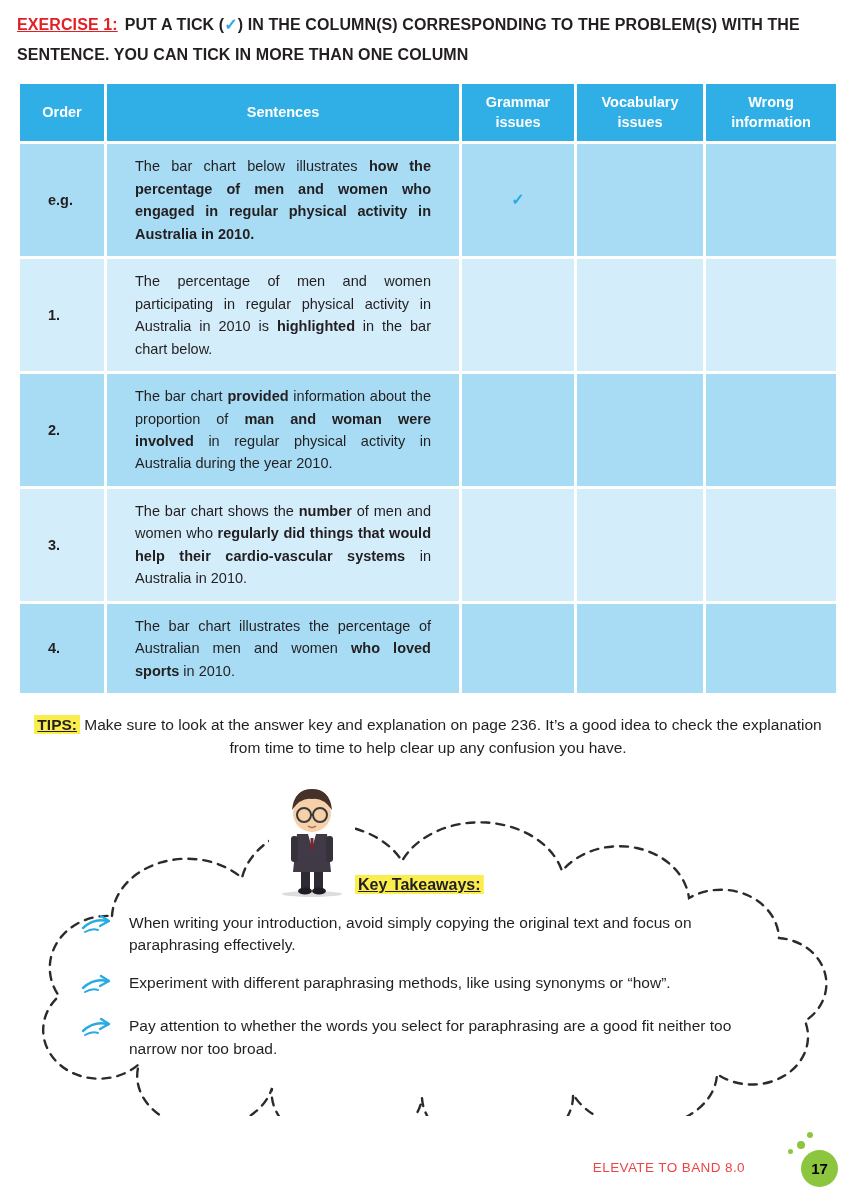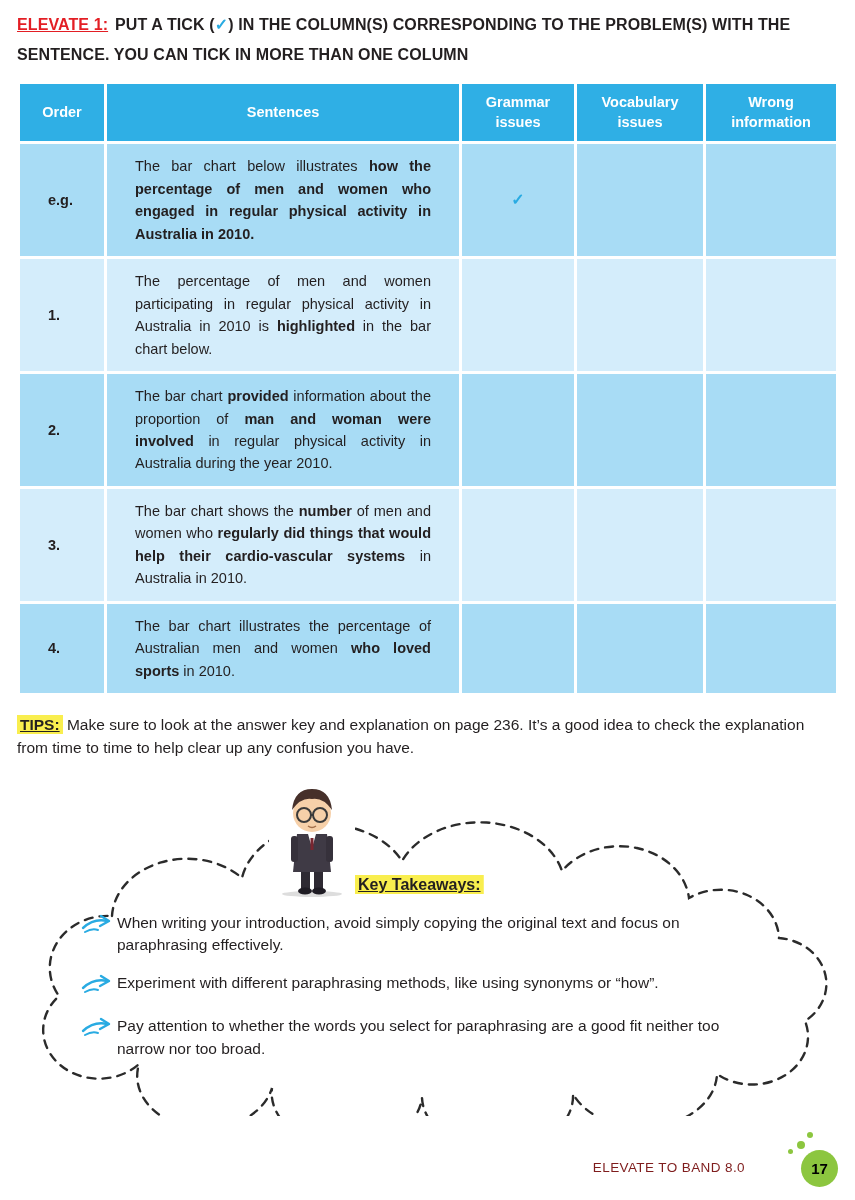--- a/index.html
+++ b/index.html
@@ -66,21 +66,21 @@
     font-weight: 700;
     font-size: 16px;
   }
 
   
   .tips {
     margin-top: 17px;
     font-size: 15.5px;
     line-height: 1.5;
     width: 822px;
-    text-align: left;
+    text-align: center;
   }
   .hl {
     background: var(--highlight-yellow, #F9EE4E);
     font-weight: 700;
     text-decoration: underline;
     padding: 1px 3px;
   }
 
   
   .cloud-section { position: relative; margin-top: 26px; height: 345px; width: 821px; }
@@ -91,50 +91,50 @@
   .cloud-svg { position: absolute; left: 0; top: 30px; z-index: 1; }
   .cloud-overlay { position: absolute; left: 0; top: 30px; width: 821px; height: 300px; z-index: 2; }
   .takeaways-heading {
     position: absolute; top: 60px; left: 49%;
     transform: translateX(-50%);
     font-size: 16px;
   }
   .takeaway-list { position: absolute; top: 96px; left: 64px; width: 690px; }
   .takeaway-item {
     display: flex; align-items: flex-start;
-    gap: 4px; margin-bottom: 15px;
+    gap: 16px; margin-bottom: 15px;
     font-size: 15.5px; line-height: 1.45;
   }
   .arrow { color: var(--accent-cyan, #29ABE2); flex: 0 0 32px; padding-top: 2px; }
   .takeaway-text { max-width: 640px; }
 
   
   .brand {
     position: absolute; right: 110px; top: 1160px;
-    font-size: 13.5px; letter-spacing: .4px; color: #7f1d1d;
+    font-size: 13.5px; letter-spacing: .4px; color: #ef4444;
   }
   .page-badge {
     position: absolute; right: 17px; top: 1150px;
     width: 37px; height: 37px; border-radius: 50%;
     background: var(--green, #8CC63F);
     color: #000000; font-weight: 700; font-size: 15px;
     display: flex; align-items: center; justify-content: center;
   }
   .dot { position: absolute; border-radius: 50%; background: var(--green, #8CC63F); }
   .dot-a { left: 797px; top: 1141px; width: 8px; height: 8px; }
   .dot-b { left: 807px; top: 1132px; width: 6px; height: 6px; }
   .dot-c { left: 788px; top: 1149px; width: 5px; height: 5px; }
 </style>
 </head>
 <body>
 
 <div class="page">
 
   <div class="title">
-    <span class="exercise-label">ELEVATE 1:</span><span>PUT A TICK (</span><span class="tick-inline">✓</span><span>) IN THE COLUMN(S) CORRESPONDING TO THE PROBLEM(S) WITH THE SENTENCE. YOU CAN TICK IN MORE THAN ONE COLUMN</span>
+    <span class="exercise-label">EXERCISE 1:</span><span>PUT A TICK (</span><span class="tick-inline">✓</span><span>) IN THE COLUMN(S) CORRESPONDING TO THE PROBLEM(S) WITH THE SENTENCE. YOU CAN TICK IN MORE THAN ONE COLUMN</span>
   </div>
 
   <table class="exercise">
     <colgroup>
       <col style="width:84px">
         <col style="width:352px">
         <col style="width:112px">
         <col style="width:126px">
         <col style="width:130px">
     </colgroup>

